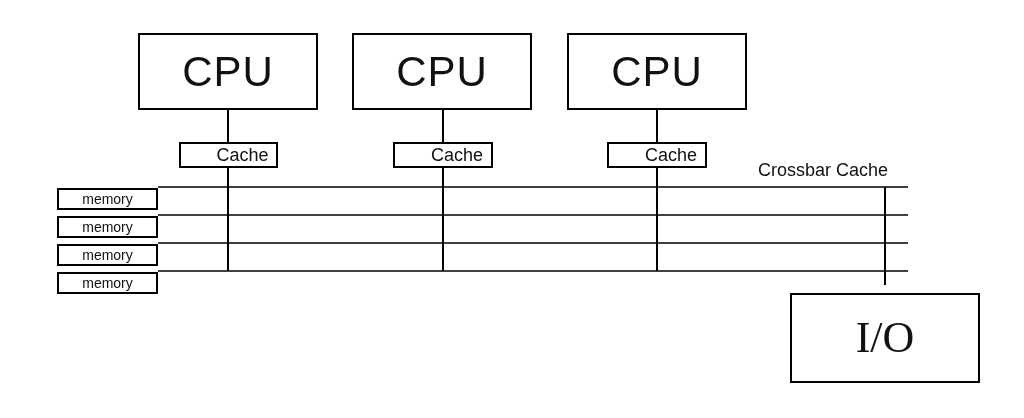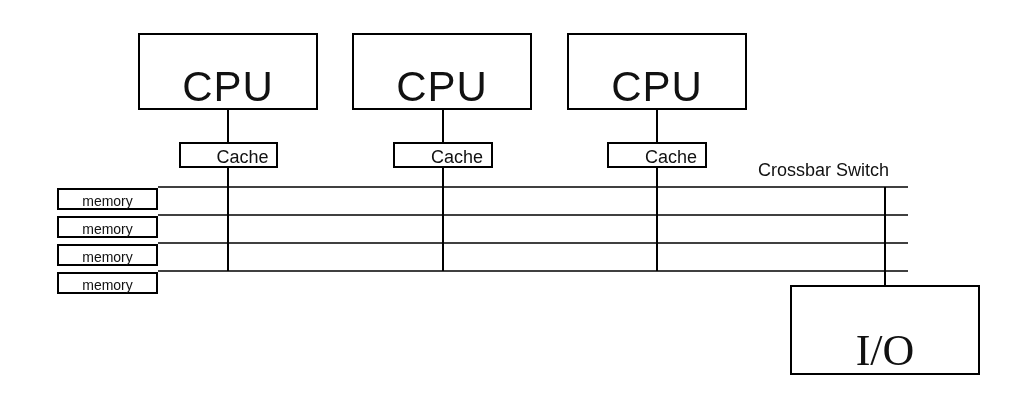--- a/index.html
+++ b/index.html
@@ -23,28 +23,28 @@
   svg.lines {
     position: absolute;
     left: 0; top: 0;
   }
   .box {
     position: absolute;
     background: #ffffff;
     border: 2px solid #000000;
     box-sizing: border-box;
     display: flex;
-    align-items: flex-end;
+    align-items: center;
     justify-content: center;
     line-height: 1;
   }
   .cpu   { font-size: 42px; letter-spacing: 1px; }
   .cache { font-size: 18px; border-width: 2px; padding-left: 28px; }
   .memory{ font-size: 14px; border-width: 2px; margin-top: 12px; }
-  .io    { font-size: 44px; font-family: "Liberation Serif", serif; }
+  .io    { font-size: 44px; font-family: "Liberation Serif", serif; margin-top: 8px; }
   .crossbar-label {
     position: absolute;
     font-size: 18px;
     white-space: nowrap;
   }
 </style>
 </head>
 <body>
 
 <div class="canvas">
@@ -93,19 +93,19 @@
   <div class="box memory" style="left:57px; top:204px; width:101px; height:22px">
     <span>memory</span>
   </div>
   <div class="box memory" style="left:57px; top:232px; width:101px; height:22px">
     <span>memory</span>
   </div>
   <div class="box memory" style="left:57px; top:260px; width:101px; height:22px">
     <span>memory</span>
   </div>
 
-  <div class="crossbar-label" style="left:758px; top:160px">Crossbar Switch</div>
+  <div class="crossbar-label" style="left:758px; top:160px">Crossbar Cache</div>
 
   <div class="box io" style="left:790px; top:285px; width:190px; height:90px">
     <span>I/O</span>
   </div>
 
 </div>
 
 </body></html>

